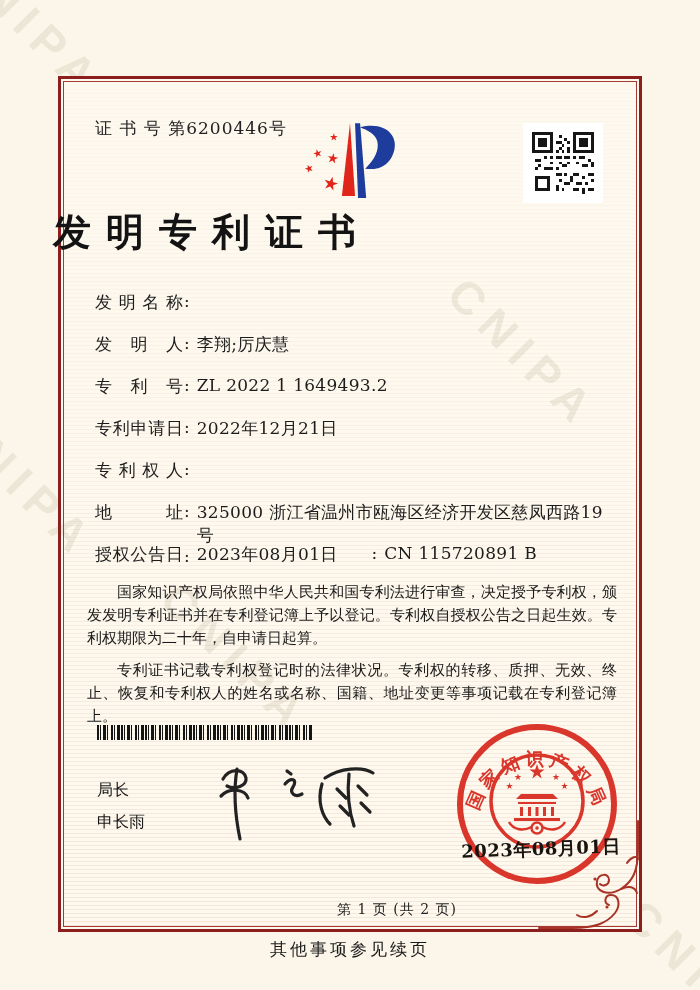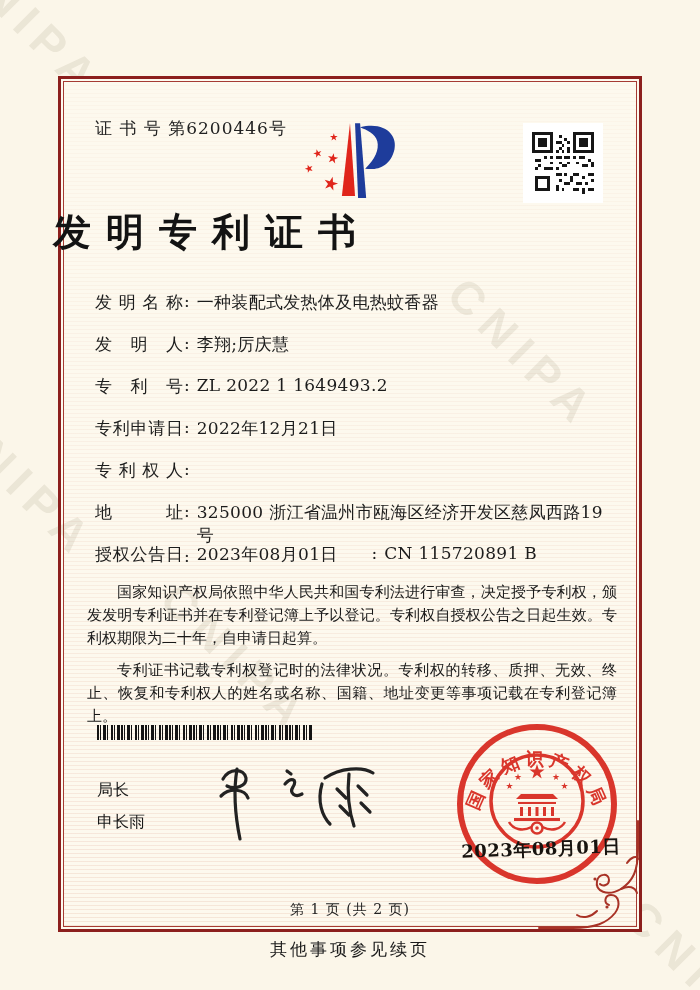--- a/index.html
+++ b/index.html
@@ -67,21 +67,21 @@
   .director{position:absolute;left:36px;top:703px;
     font-family:"Liberation Sans","DejaVu Sans",sans-serif;
     font-size:16px;line-height:16px;color:#161616;}
   .director .dt{margin-bottom:16px;}
   .signature{position:absolute;left:138px;top:674px;}
   .seal{position:absolute;left:391px;top:640px;}
   .seal-date{position:absolute;left:396px;top:758px;width:168px;text-align:center;
     font-size:18px;font-weight:bold;color:#17130f;letter-spacing:0.5px;
     transform:rotate(-2deg);z-index:4;}
   .pageinfo{position:absolute;left:0;top:822px;width:100%;text-align:center;
-    font-size:14px;color:#222;letter-spacing:1px;}
+    font-size:14px;color:#222;letter-spacing:1px;padding-left:47px;}
   .flourish{position:absolute;right:-2px;bottom:-2px;z-index:3;}
   .footer-note{position:absolute;top:938px;left:0;width:100%;text-align:center;
     font-size:17px;letter-spacing:3px;color:#1a1a1a;z-index:2;}
 </style>
 </head>
 <body>
 
 <div class="wm" style="left:28px;top:22px;">CNIPA</div>
 <div class="wm" style="left:700px;top:975px;">CNIPA</div>
 
@@ -119,21 +119,20 @@
       <path fill="#161616" d="M9 1h1v1H9Z M11 2h1v1h-1Z M8 3h2v1H8Z M12 3h1v1h-1Z M10 4h1v1h-1Z M9 5h1v1H9Z M12 5h1v1h-1Z M8 6h1v1H8Z M10 6h1v1h-1Z M12 6h1v1h-1Z M6 8h1v1H6Z M6 10h1v1H6Z M6 12h1v1H6Z M1 9h2v1H1Z M4 8h1v1H4Z M2 11h1v1H2Z M4 12h2v1H4Z M1 12h1v1H1Z M8 8h2v1H8Z M11 8h2v1h-2Z M9 10h1v1H9Z M12 10h1v1h-1Z M8 12h1v1H8Z M10 11h2v1h-2Z M14 8h1v1h-1Z M16 8h2v1h-2Z M19 9h1v1h-1Z M15 10h1v1h-1Z M17 11h2v1h-2Z M20 10h1v2h-1Z M8 14h2v1H8Z M11 14h1v1h-1Z M9 16h1v1H9Z M11 17h2v1h-2Z M8 18h1v2H8Z M10 19h1v1h-1Z M13 15h1v2h-1Z M14 14h2v1h-2Z M17 15h1v1h-1Z M19 14h2v1h-2Z M15 17h2v1h-2Z M18 17h1v1h-1Z M20 16h1v1h-1Z M14 19h2v1h-2Z M17 19h1v2h-1Z M19 19h2v1h-2Z"></path>
     </svg>
   </div>
 
   <div class="title">发明专利证书</div>
 
   <div class="fields">
     <div class="frow">
       <span class="flabel">发明名称</span>
         <span class="fcolon">:</span>
-      <span class="fvalue">一种装配式发热体及电热蚊香器</span>
     </div>
     <div class="frow">
       <span class="flabel">发明人</span>
         <span class="fcolon">:</span>
       <span class="fvalue">李翔;厉庆慧</span>
     </div>
     <div class="frow">
       <span class="flabel">专利号</span>
         <span class="fcolon">:</span>
       <span class="fvalue">ZL 2022 1 1649493.2</span>

